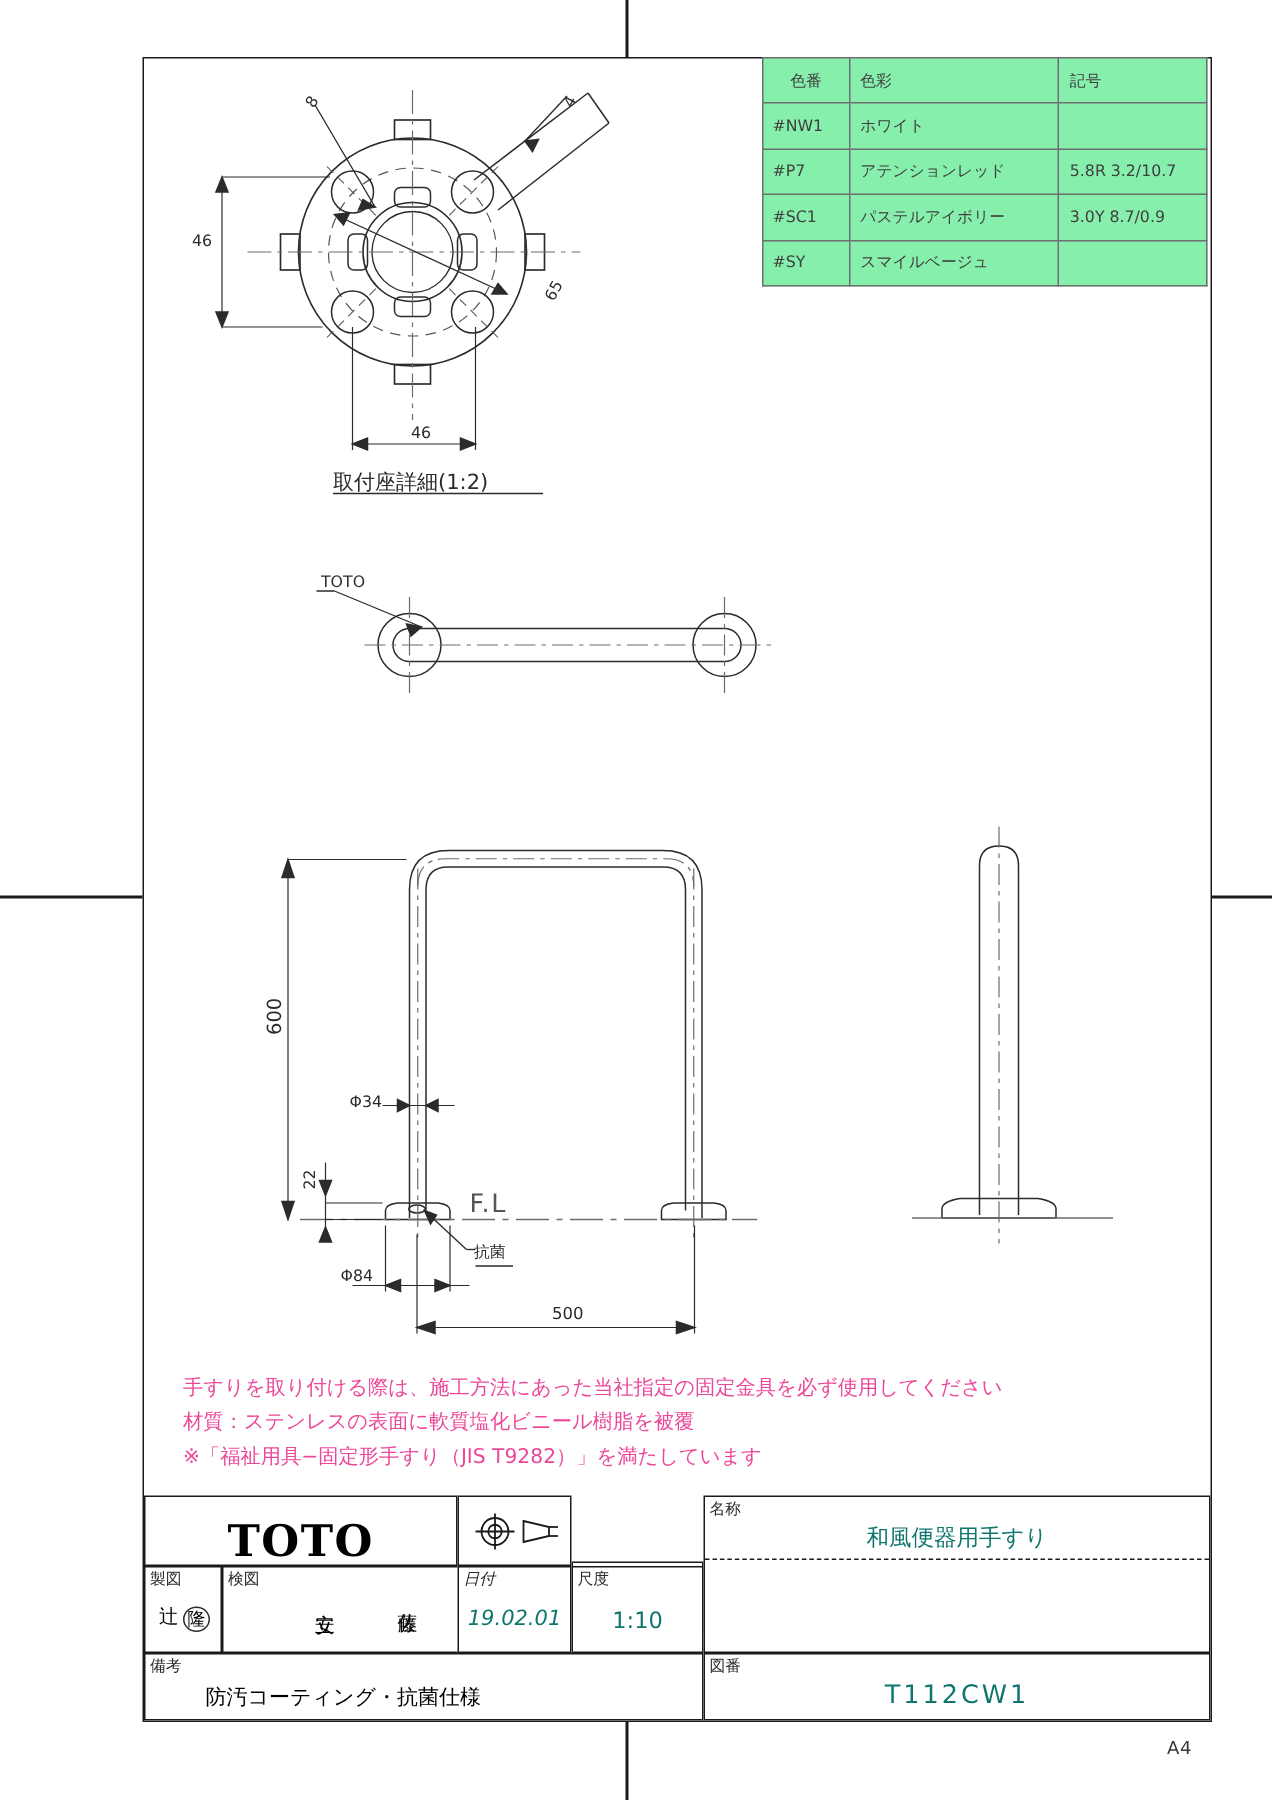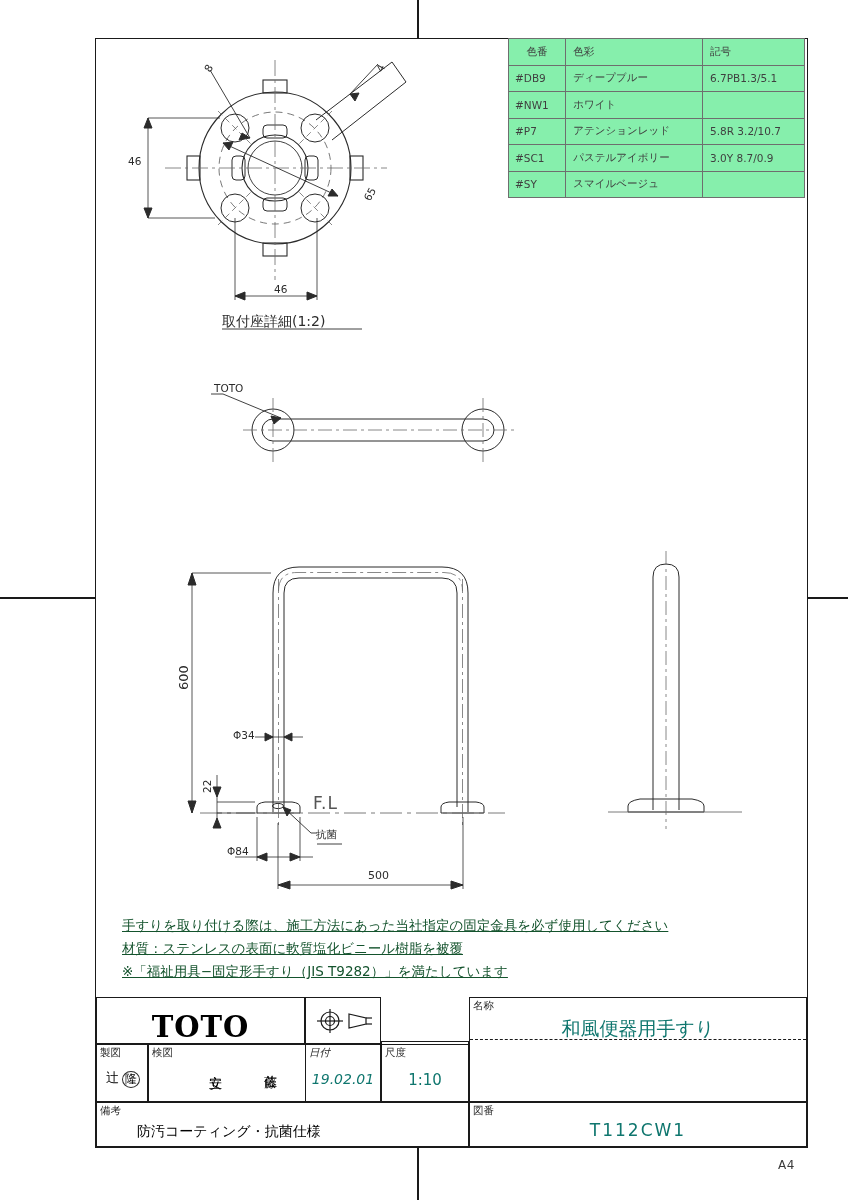--- a/index.html
+++ b/index.html
@@ -32,21 +32,21 @@
   #color-table .c-sym{width:95px;text-align:left;padding-left:7px;}
   #color-table td.c-num{text-align:left;padding-left:6px;}
 
   
   .dtxt{position:absolute;font-size:12px;color:#2b2b2b;white-space:nowrap;
         font-family:"DejaVu Sans","Liberation Sans",sans-serif;}
   .dtxt.sm{font-size:10.5px;}
 
   
   #notes{position:absolute;left:122px;top:914px;width:680px;
-         font-size:13.5px;line-height:23px;color:#14532d;text-decoration:underline;}
+         font-size:13.5px;line-height:23px;color:#ec4899;}
   #notes div{white-space:nowrap;}
 
   
   #title-block{position:absolute;left:96px;top:997px;width:711px;height:150px;}
   #title-block .cell{position:absolute;box-sizing:border-box;
                      border:1px solid #1a1a1a;background:#fff;}
   #title-block .lbl{position:absolute;left:3px;top:1px;font-size:10.5px;color:#2b2b2b;}
   #title-block .val{position:absolute;width:100%;text-align:center;font-size:15px;color:#0f766e;}
   .logo{font-family:"DejaVu Serif","Liberation Serif",serif;font-weight:bold;
         font-size:29px;letter-spacing:1px;text-align:center;width:100%;
@@ -70,25 +70,20 @@
   <div id="sheet-size-label">A4</div>
 
   <table id="color-table">
     <tbody>
         <tr>
       <th class="c-num">色番</th>
       <th class="c-name">色彩</th>
       <th class="c-sym">記号</th>
     </tr>
     <tr>
-      <td class="c-num">#DB9</td>
-      <td class="c-name">ディープブルー</td>
-      <td class="c-sym">6.7PB1.3/5.1</td>
-    </tr>
-    <tr>
       <td class="c-num">#NW1</td>
       <td class="c-name">ホワイト</td>
       <td class="c-sym"></td>
     </tr>
     <tr>
       <td class="c-num">#P7</td>
       <td class="c-name">アテンションレッド</td>
       <td class="c-sym">5.8R 3.2/10.7</td>
     </tr>
     <tr>
@@ -351,21 +346,21 @@
       <div class="val" style="top:26px;font-size:14px;">19.02.01</div>
     </div>
 
     <div class="cell" style="left:285px;top:47px;width:88px;height:58px;">
       <div class="lbl">尺度</div>
       <div class="val" style="top:26px;font-size:15px;">1:10</div>
     </div>
 
     <div class="cell" style="left:373px;top:0;width:338px;height:105px;">
       <div class="lbl">名称</div>
-      <div class="val" style="top:18px;font-size:19px;">和風便器用手すり</div>
+      <div class="val" style="top:18px;font-size:15px;">和風便器用手すり</div>
       <div id="name-dash"></div>
     </div>
 
     <div class="cell" style="left:0;top:105px;width:373px;height:45px;">
       <div class="lbl">備考</div>
       <div style="position:absolute;left:40px;top:20px;font-size:14px;">防汚コーティング・抗菌仕様</div>
     </div>
 
     <div class="cell" style="left:373px;top:105px;width:338px;height:45px;">
       <div class="lbl">図番</div>

